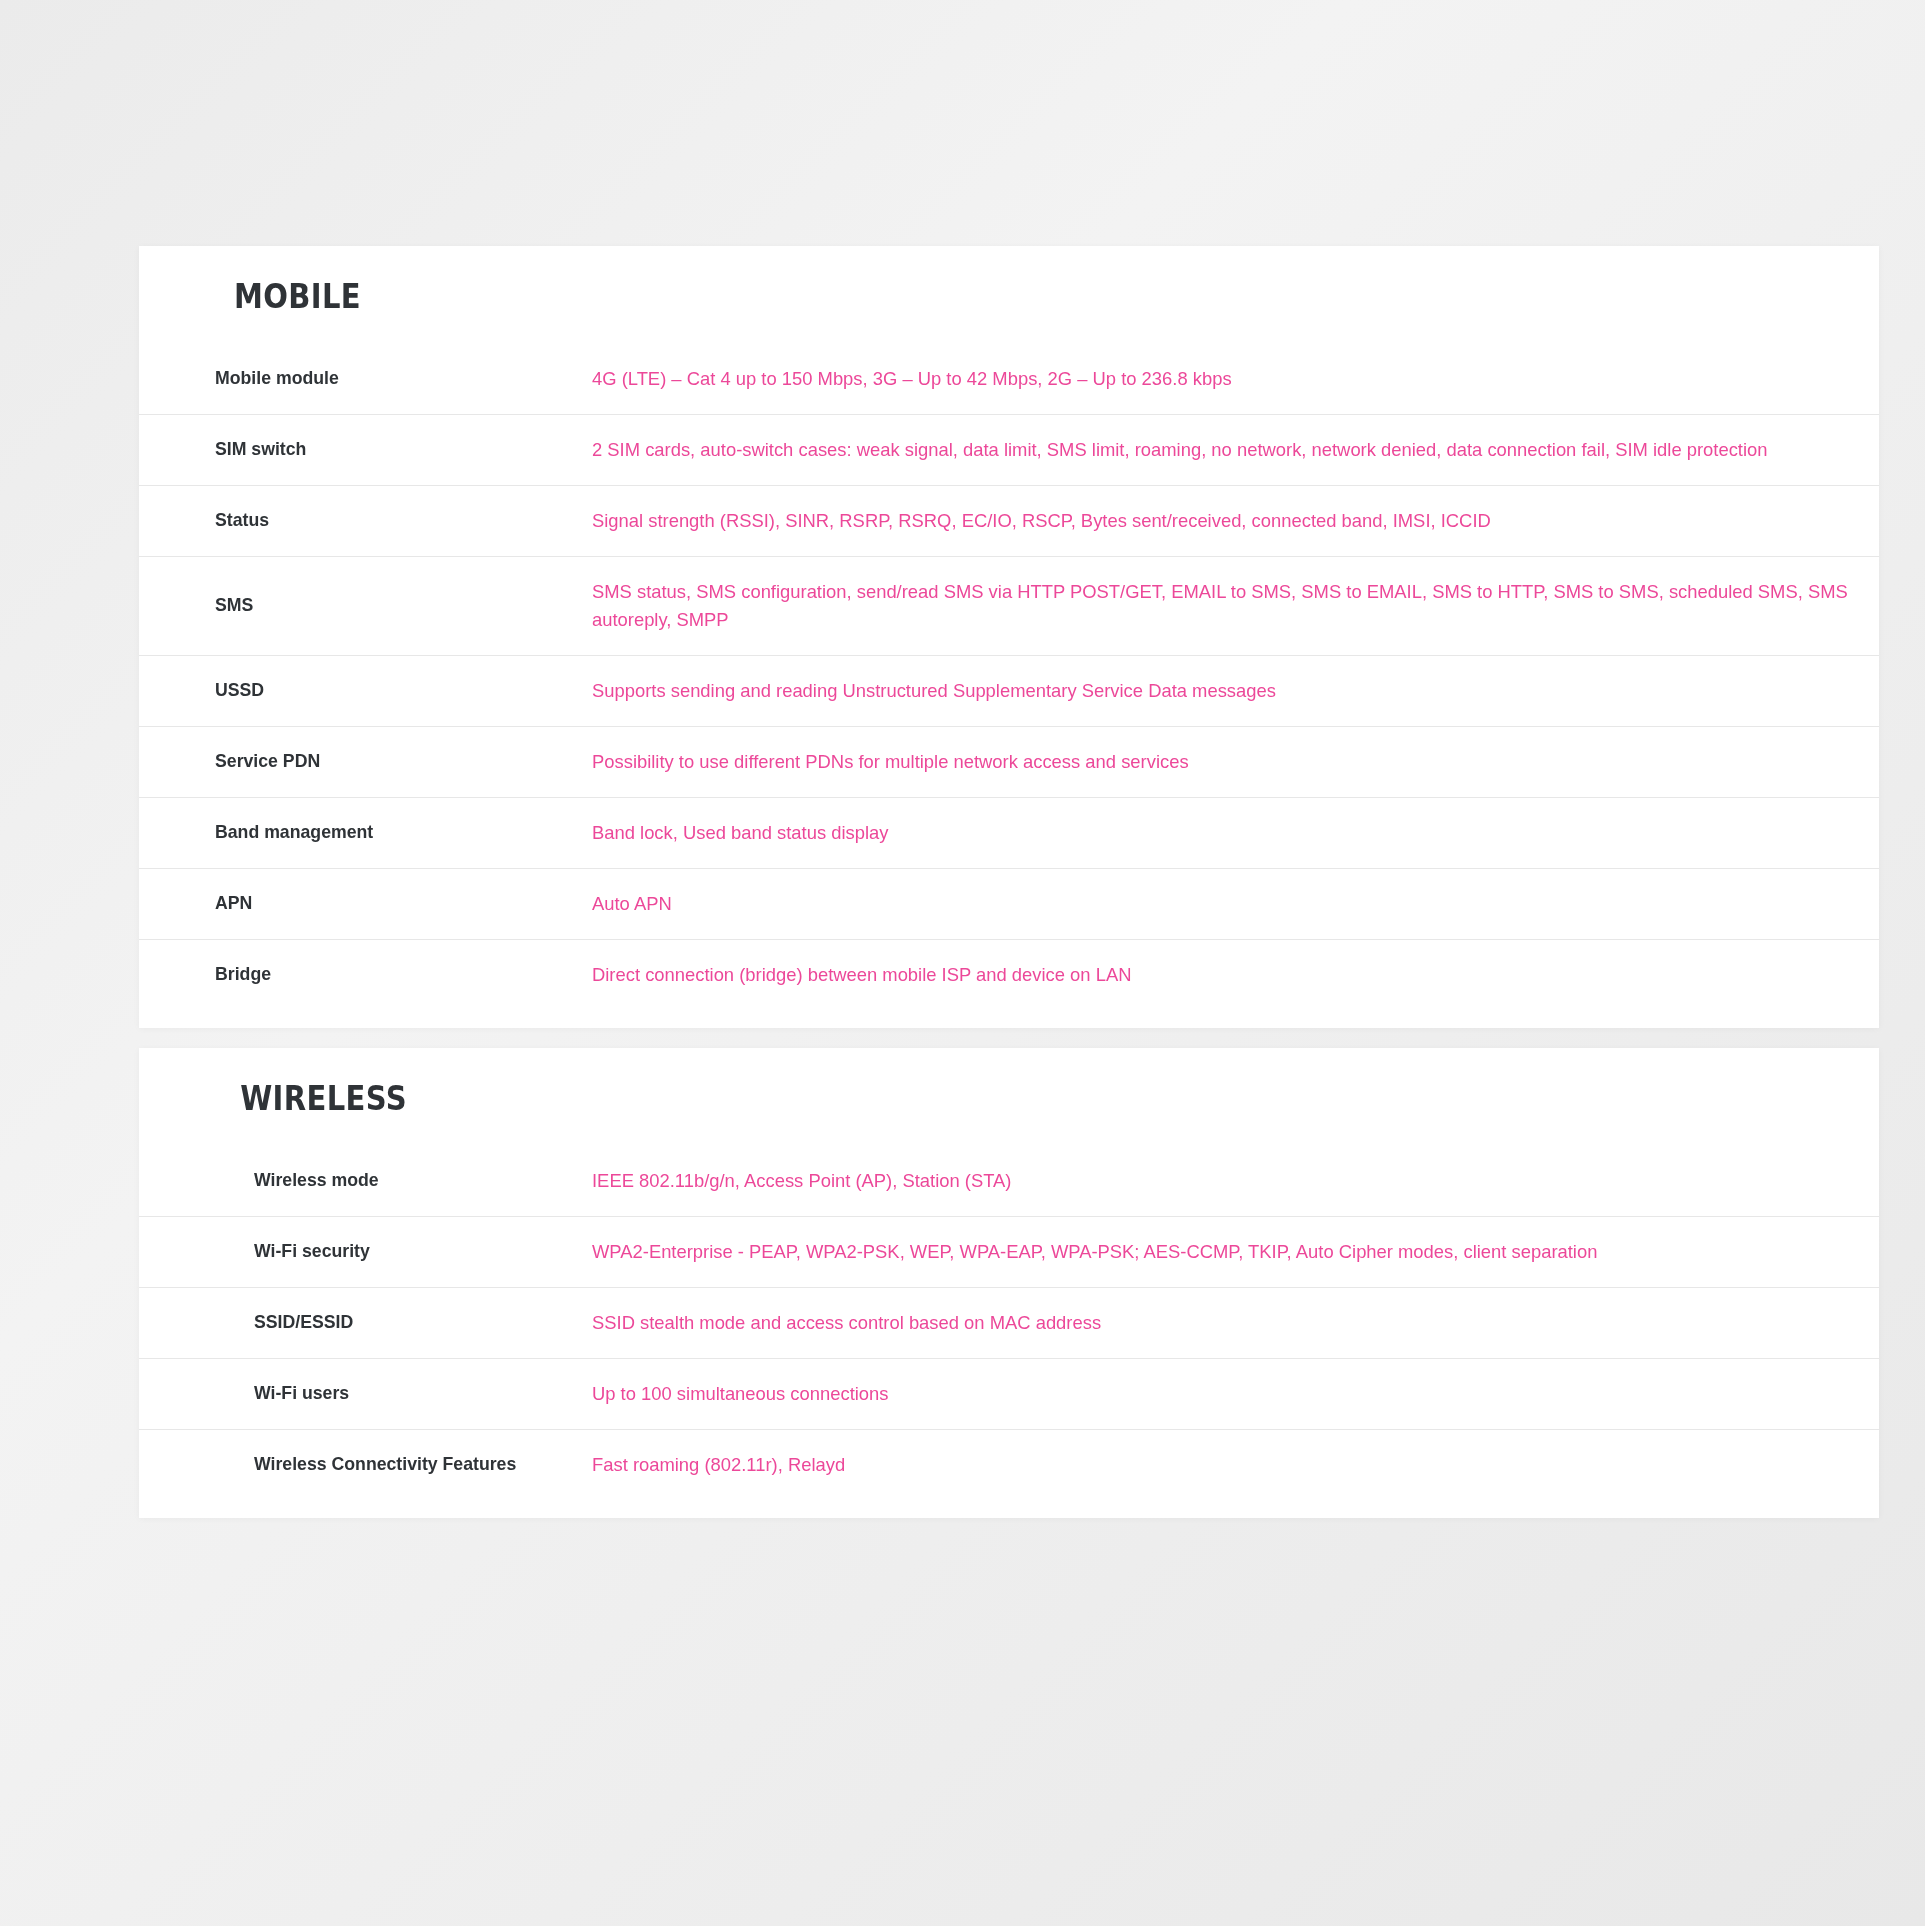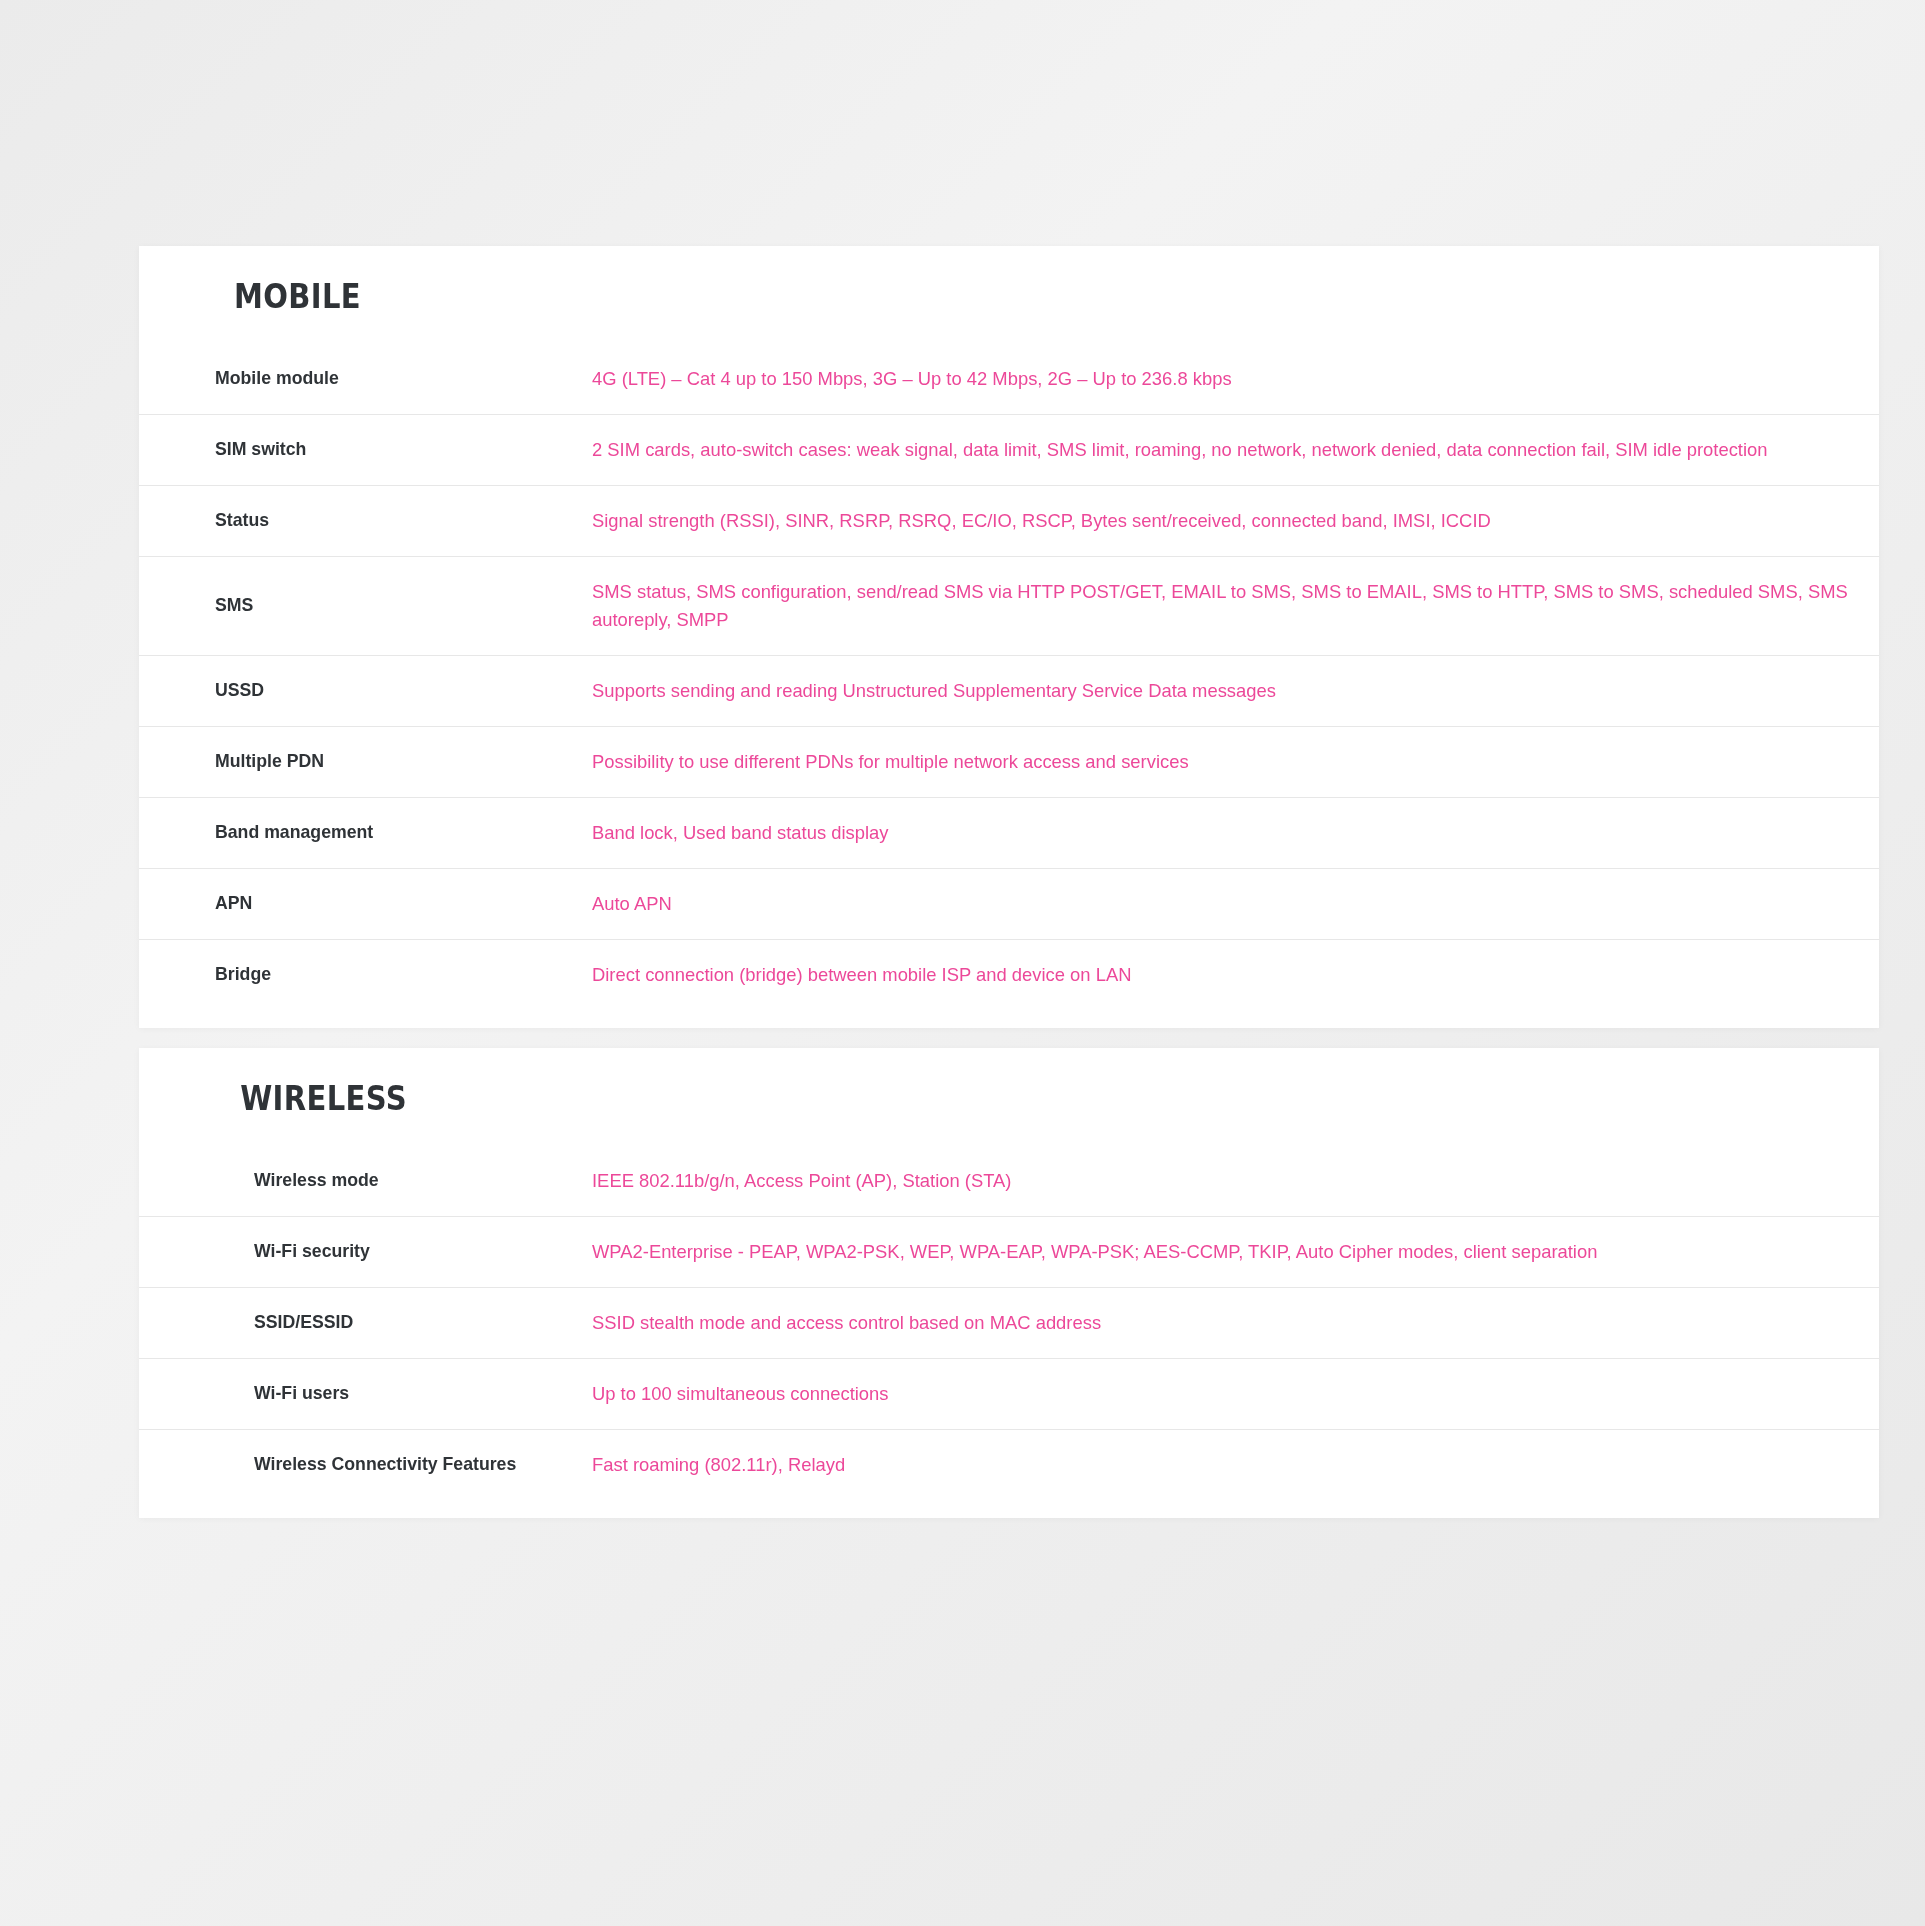--- a/index.html
+++ b/index.html
@@ -100,21 +100,21 @@
           </tr>
           <tr class="spec-row">
             <td class="spec-label">SMS</td>
             <td class="spec-value">SMS status, SMS configuration, send/read SMS via HTTP POST/GET, EMAIL to SMS, SMS to EMAIL, SMS to HTTP, SMS to SMS, scheduled SMS, SMS autoreply, SMPP</td>
           </tr>
           <tr class="spec-row">
             <td class="spec-label">USSD</td>
             <td class="spec-value">Supports sending and reading Unstructured Supplementary Service Data messages</td>
           </tr>
           <tr class="spec-row">
-            <td class="spec-label">Multiple PDN</td>
+            <td class="spec-label">Service PDN</td>
             <td class="spec-value">Possibility to use different PDNs for multiple network access and services</td>
           </tr>
           <tr class="spec-row">
             <td class="spec-label">Band management</td>
             <td class="spec-value">Band lock, Used band status display</td>
           </tr>
           <tr class="spec-row">
             <td class="spec-label">APN</td>
             <td class="spec-value">Auto APN</td>
           </tr>

